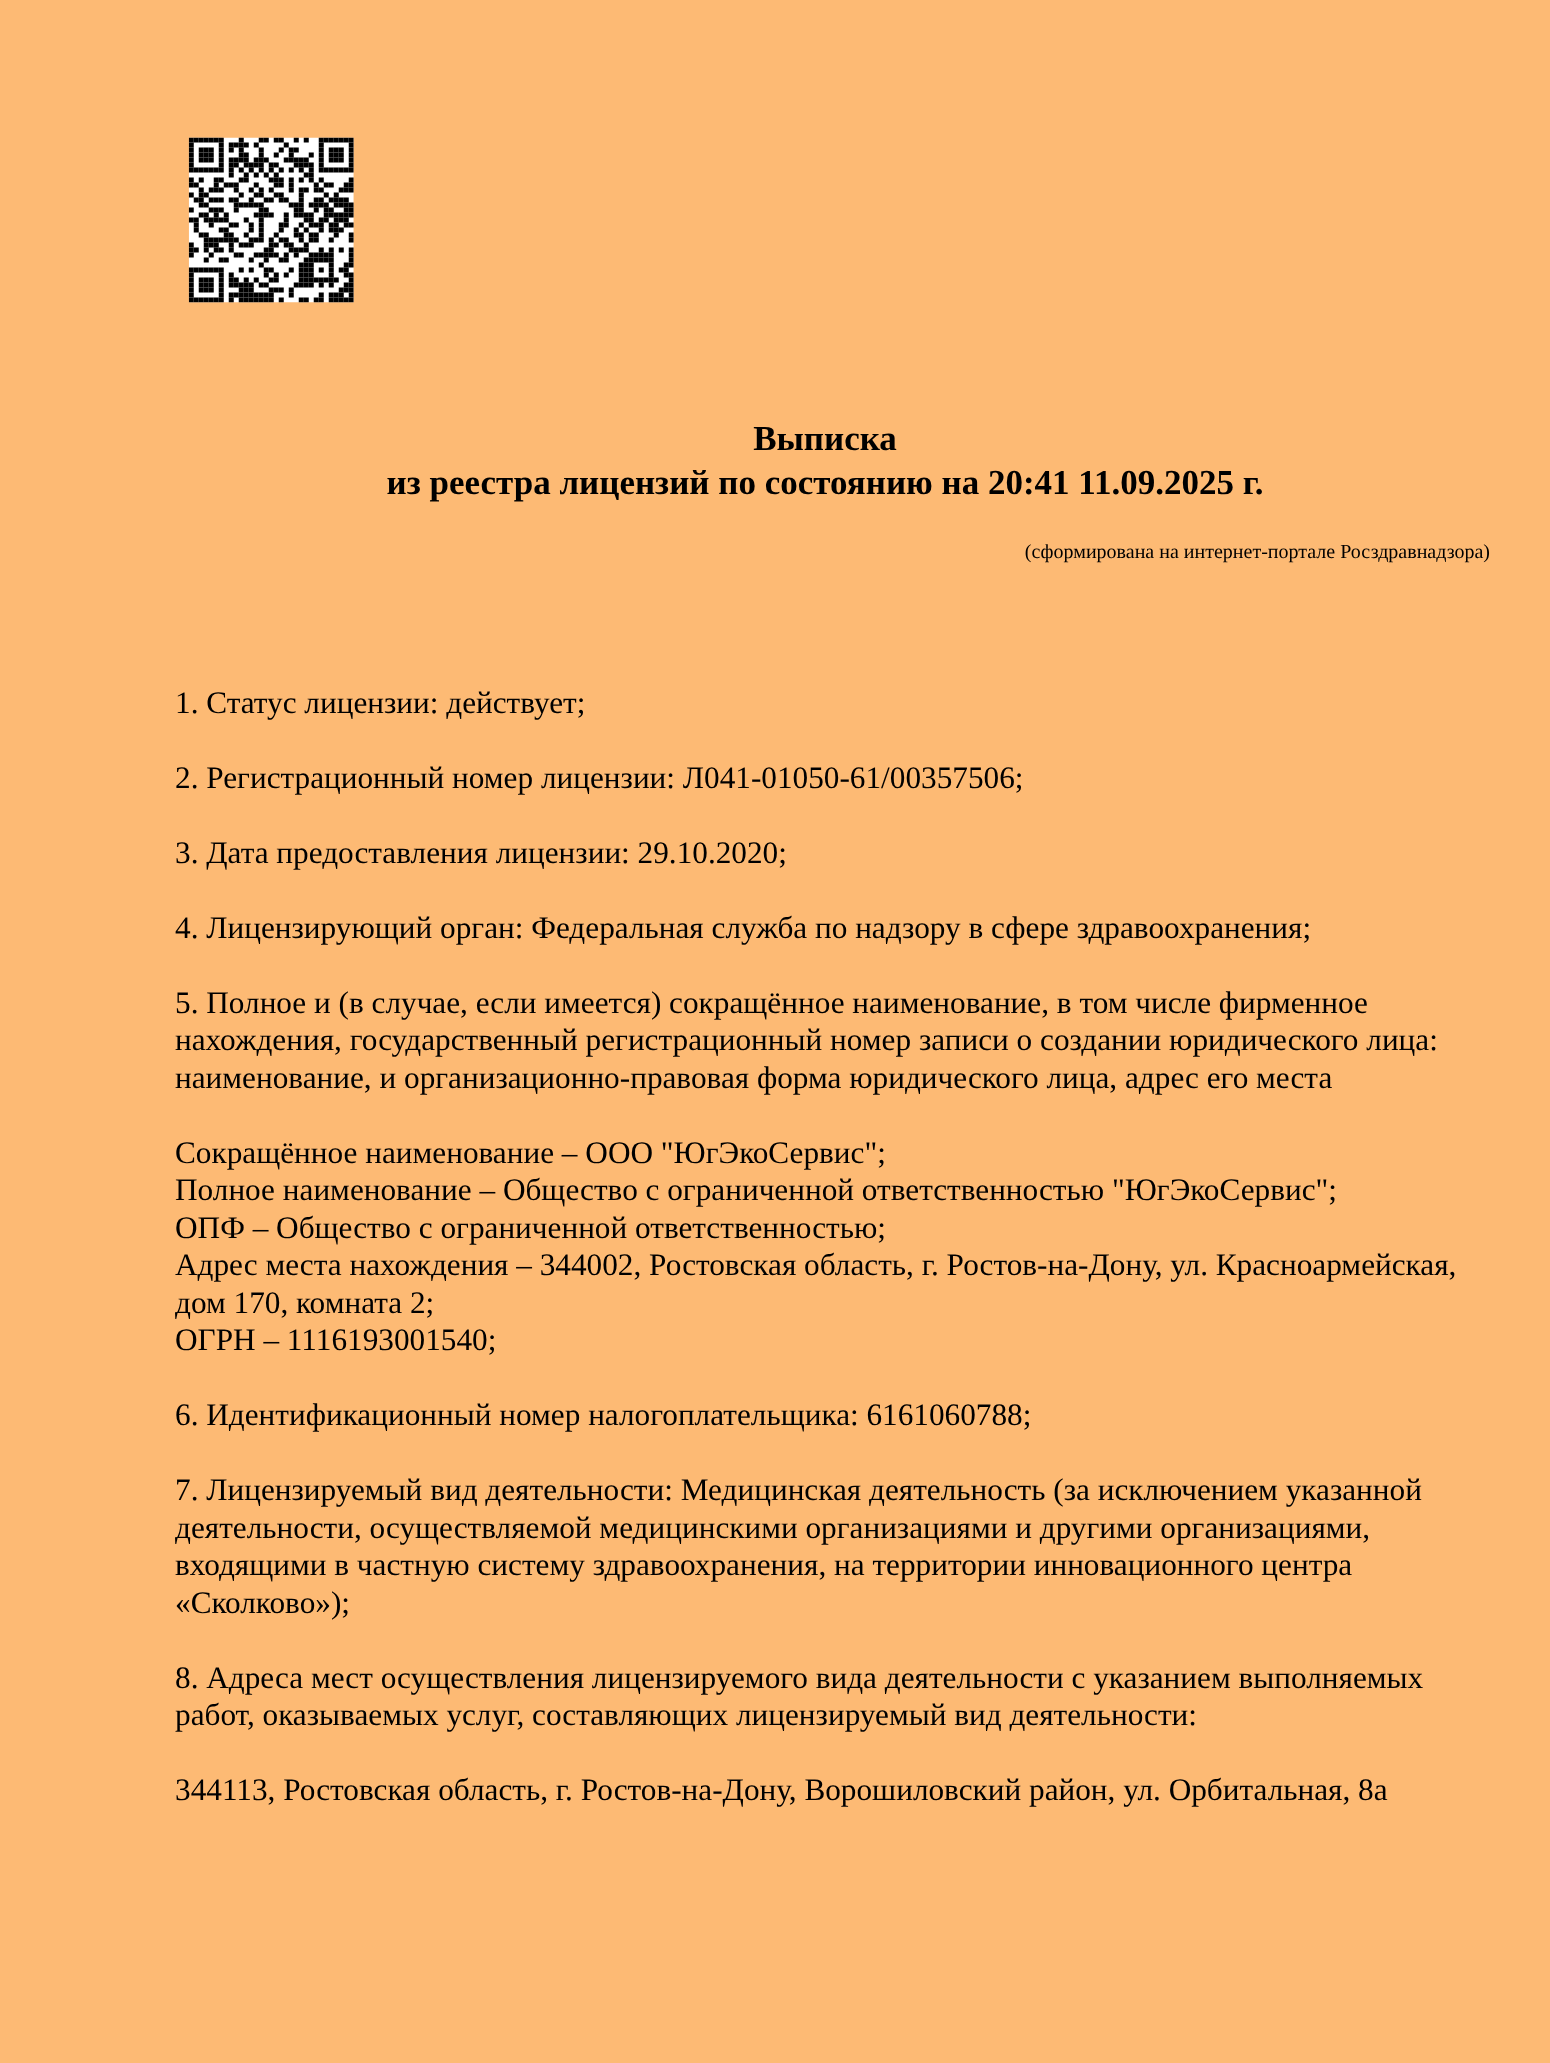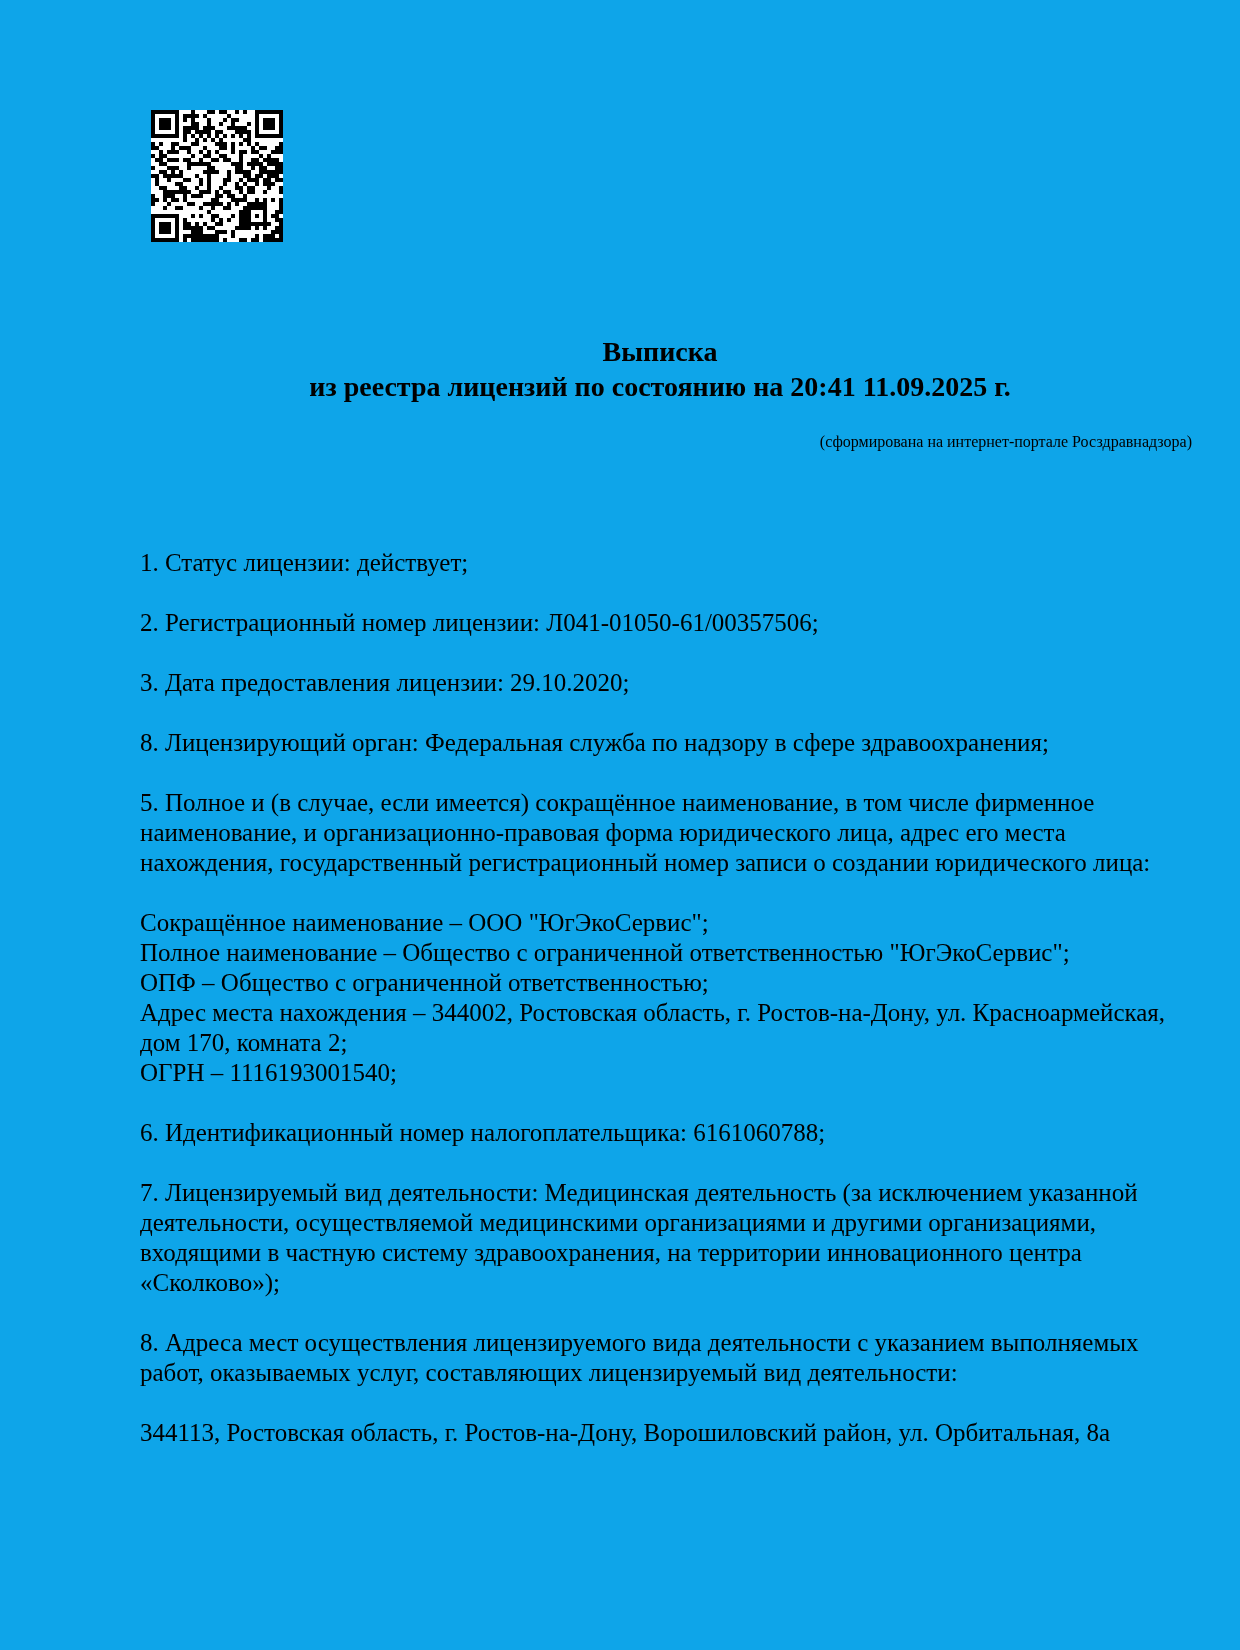--- a/index.html
+++ b/index.html
@@ -1,21 +1,21 @@
 <!DOCTYPE html>
 <html><head>
 <meta charset="utf-8">
 <style>
   html, body { margin: 0; padding: 0; background: #ffffff; }
   body {
     width: 1240px; height: 1650px;
     font-family: "Liberation Serif", serif;
     color: #000000;
   }
-  .page { position: relative; width: 1240px; height: 1650px; background: #0ea5e9; overflow: hidden; }
+  .page { position: relative; width: 1240px; height: 1650px; background: #fdba74; overflow: hidden; }
   .qr { position: absolute; left: 151px; top: 110px; width: 132px; height: 132px; }
   .title-block {
     position: absolute; left: 140px; top: 334px; width: 1040px;
     text-align: center; font-weight: bold; font-size: 28px; line-height: 35px;
     white-space: nowrap;
   }
   .subtitle {
     position: absolute; left: 152px; top: 429px; width: 1040px;
     text-align: right; font-size: 16px; line-height: 26px; white-space: nowrap;
   }
@@ -578,26 +578,26 @@
       <div class="para">
         <div class="line">1. Статус лицензии: действует;</div>
       </div>
       <div class="para">
         <div class="line">2. Регистрационный номер лицензии: Л041-01050-61/00357506;</div>
       </div>
       <div class="para">
         <div class="line">3. Дата предоставления лицензии: 29.10.2020;</div>
       </div>
       <div class="para">
-        <div class="line">8. Лицензирующий орган: Федеральная служба по надзору в сфере здравоохранения;</div>
+        <div class="line">4. Лицензирующий орган: Федеральная служба по надзору в сфере здравоохранения;</div>
       </div>
       <div class="para">
         <div class="line">5. Полное и (в случае, если имеется) сокращённое наименование, в том числе фирменное</div>
+        <div class="line">нахождения, государственный регистрационный номер записи о создании юридического лица:</div>
         <div class="line">наименование, и организационно-правовая форма юридического лица, адрес его места</div>
-        <div class="line">нахождения, государственный регистрационный номер записи о создании юридического лица:</div>
       </div>
       <div class="para">
         <div class="line">Сокращённое наименование – ООО "ЮгЭкоСервис";</div>
         <div class="line">Полное наименование – Общество с ограниченной ответственностью "ЮгЭкоСервис";</div>
         <div class="line">ОПФ – Общество с ограниченной ответственностью;</div>
         <div class="line">Адрес места нахождения – 344002, Ростовская область, г. Ростов-на-Дону, ул. Красноармейская,</div>
         <div class="line">дом 170, комната 2;</div>
         <div class="line">ОГРН – 1116193001540;</div>
       </div>
       <div class="para">

